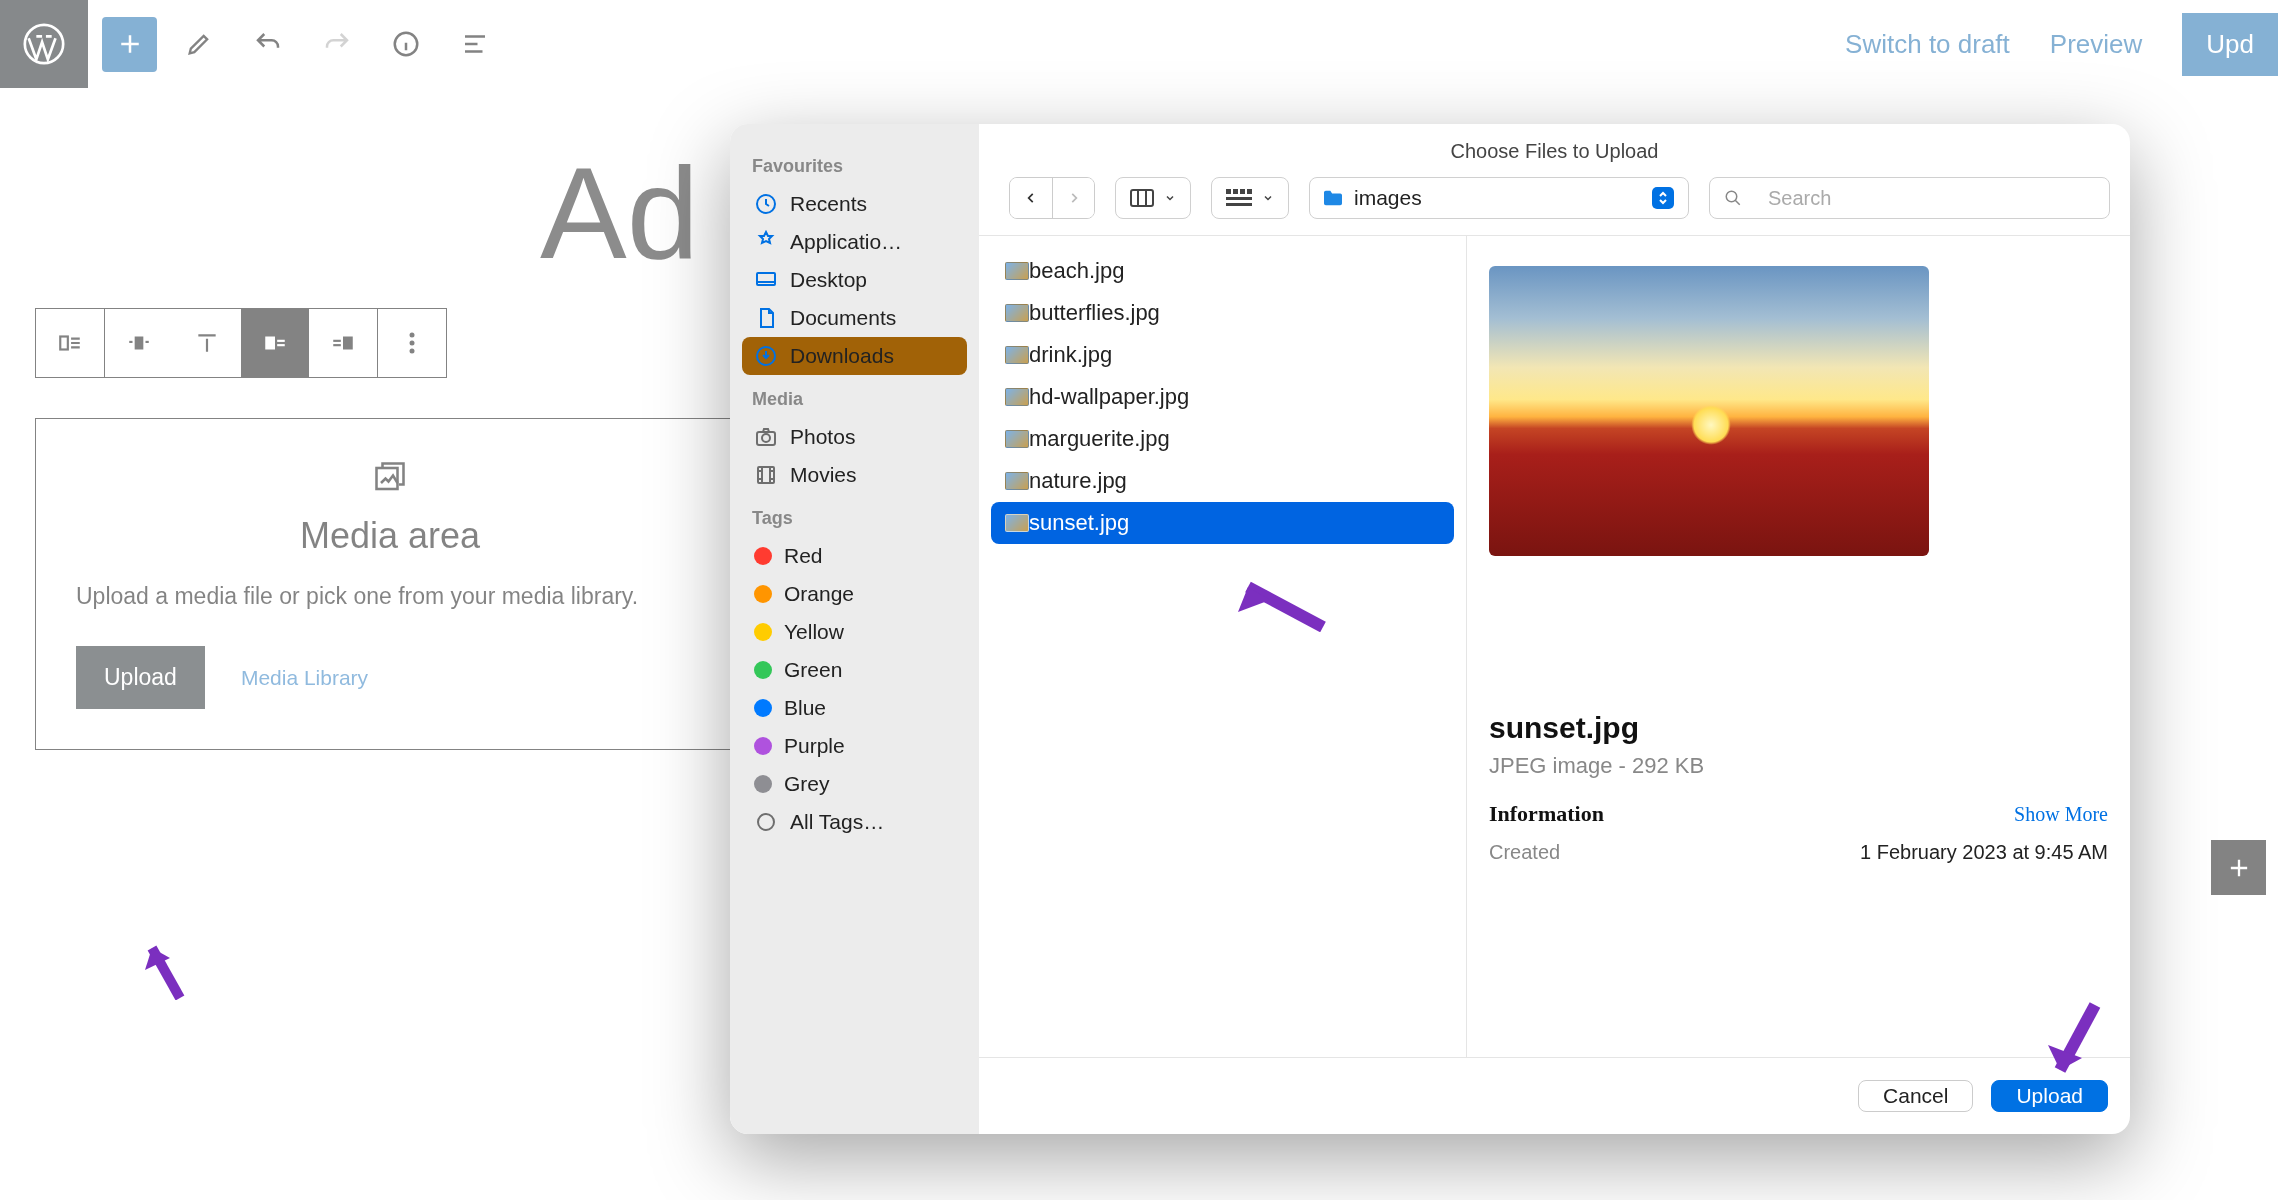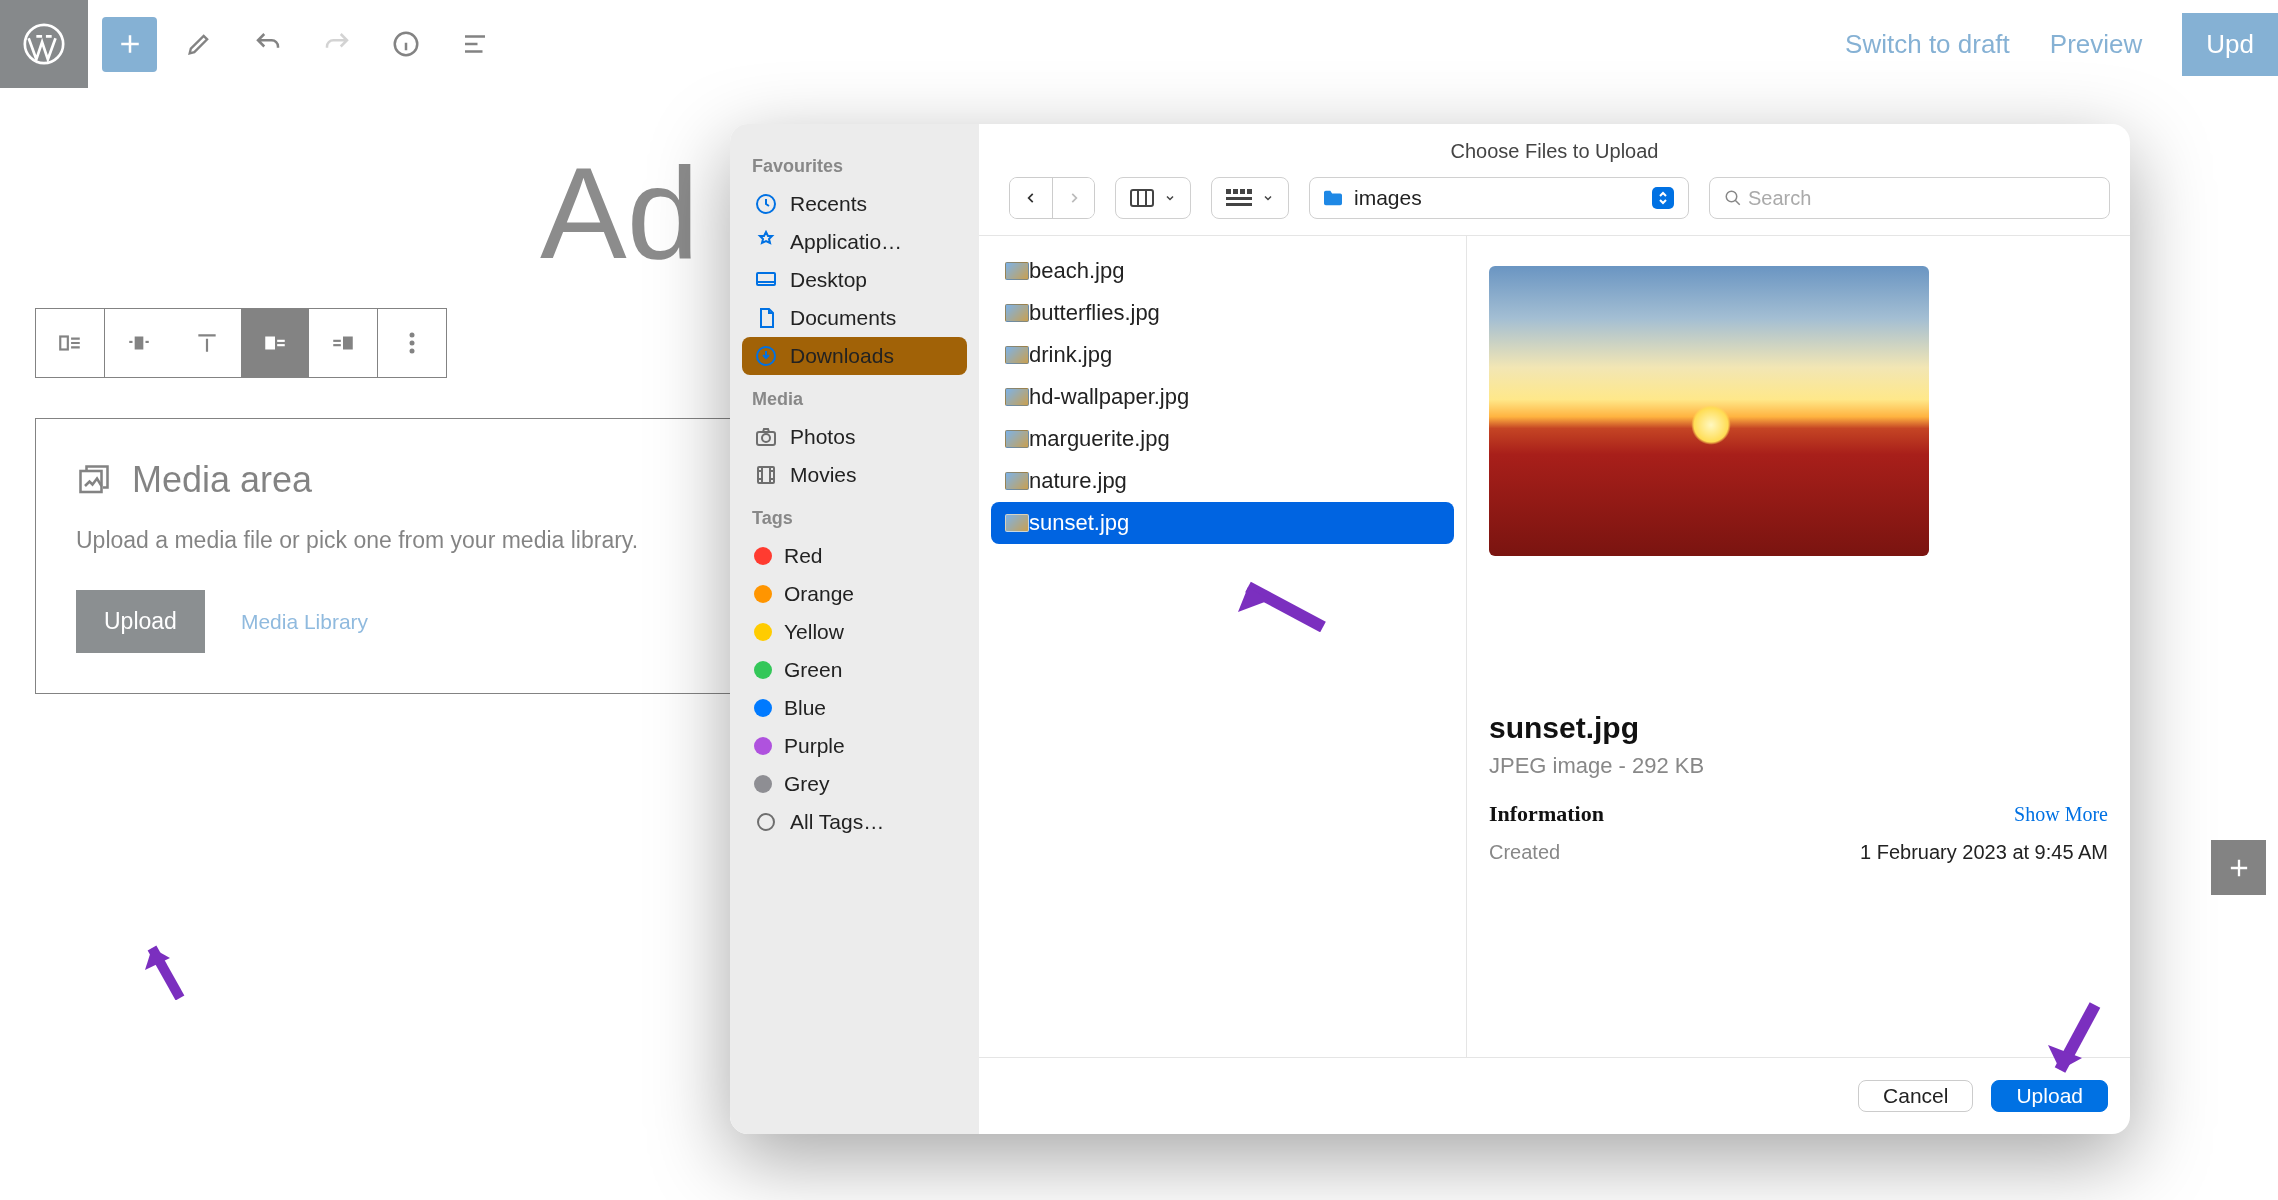--- a/index.html
+++ b/index.html
@@ -19,21 +19,21 @@
 
 .wp-content { padding: 50px 20px; }
 .wp-title { font-size: 130px; color: #2e2e2e; margin-left: 520px; font-weight: 400; }
 
 .wp-block-toolbar { margin: 20px 0 0 15px; display: inline-flex; border: 1px solid #1e1e1e; height: 70px; }
 .wp-bt-group { display: inline-flex; border-right: 1px solid #1e1e1e; }
 .wp-bt { width: 68px; height: 68px; display: inline-flex; align-items: center; justify-content: center; font-size: 28px; color: #1e1e1e; }
 .wp-bt.active { background: #1e1e1e; color: #fff; }
 
 .wp-media-block { margin: 40px 0 0 15px; width: 710px; border: 1px solid #1e1e1e; padding: 40px; }
-.wp-media-head { display: flex; align-items: center; gap: 20px; font-size: 36px; color: #1e1e1e; }
+.wp-media-head { display: flex; align-items: center; gap: 20px; font-size: 36px; color: #1e1e1e; flex-direction: column; }
 .wp-media-desc { margin-top: 26px; font-size: 23px; color: #1e1e1e; }
 .wp-media-actions { margin-top: 36px; display: flex; align-items: center; gap: 36px; }
 .wp-btn-upload { background: #2c3338; color: #fff; padding: 18px 28px; font-size: 23px; border: none; }
 .wp-link { color: #3582c4; font-size: 21px; }
 
 .wp-plus-fab { position: absolute; right: 12px; top: 840px; width: 55px; height: 55px; background: #1e1e1e; color: #fff; display: flex; align-items: center; justify-content: center; font-size: 30px; }
 
 
 .dialog { position: absolute; left: 730px; top: 124px; width: 1400px; height: 1010px; background: #fff; border-radius: 18px; box-shadow: 0 25px 80px rgba(0,0,0,0.35); display: flex; overflow: hidden; }
 
@@ -50,21 +50,21 @@
 
 .toolbar { display: flex; align-items: center; gap: 20px; padding: 8px 20px 16px 30px; }
 .tb-group { display: inline-flex; border: 1px solid #ccc; border-radius: 8px; overflow: hidden; height: 42px; background: #fff; }
 .tb-btn { width: 42px; height: 40px; display: inline-flex; align-items: center; justify-content: center; color: #444; border: none; background: #fff; }
 .tb-btn + .tb-btn { border-left: 1px solid #ccc; }
 .tb-btn.dis { color: #bbb; }
 .tb-sel { display: inline-flex; align-items: center; gap: 10px; height: 42px; padding: 0 14px; border-radius: 8px; background: #fff; border: 1px solid #d0d0d0; }
 .tb-sel.wide { flex: 0 0 380px; justify-content: flex-start; padding-left: 12px; }
 .tb-sel .lbl { font-size: 21px; color: #222; }
 .tb-sel .chev { margin-left: auto; width: 22px; height: 22px; background: #0071e3; border-radius: 5px; display: inline-flex; align-items: center; justify-content: center; color: #fff; font-size: 12px; }
-.search-wrap { flex: 1; display: flex; align-items: center; height: 42px; border: 1px solid #d0d0d0; border-radius: 8px; padding: 0 14px; gap: 6px; background: #fff; }
+.search-wrap { flex: 1; display: flex; align-items: center; height: 42px; border: 1px solid #d0d0d0; border-radius: 8px; padding: 0 14px; gap: 26px; background: #fff; }
 .search-wrap input { border: none; outline: none; font-size: 20px; flex: 1; color: #222; background: transparent; }
 .search-wrap input::placeholder { color: #aaa; }
 
 .columns { flex: 1; display: flex; border-top: 1px solid #e5e5e5; min-height: 0; }
 .file-col { width: 488px; border-right: 1px solid #e5e5e5; padding: 14px 12px; overflow-y: auto; }
 .file-row { display: flex; align-items: center; gap: 0; padding: 8px 14px; border-radius: 8px; font-size: 22px; color: #222; }
 .file-row.sel { background: #0064e1; color: #fff; }
 .thumb { width: 24px; height: 18px; background: linear-gradient(135deg,#7db3e8,#c9a050); border: 0.5px solid rgba(0,0,0,0.2); border-radius: 2px; }
 .file-row.sel .thumb { border-color: rgba(255,255,255,0.5); }
 

